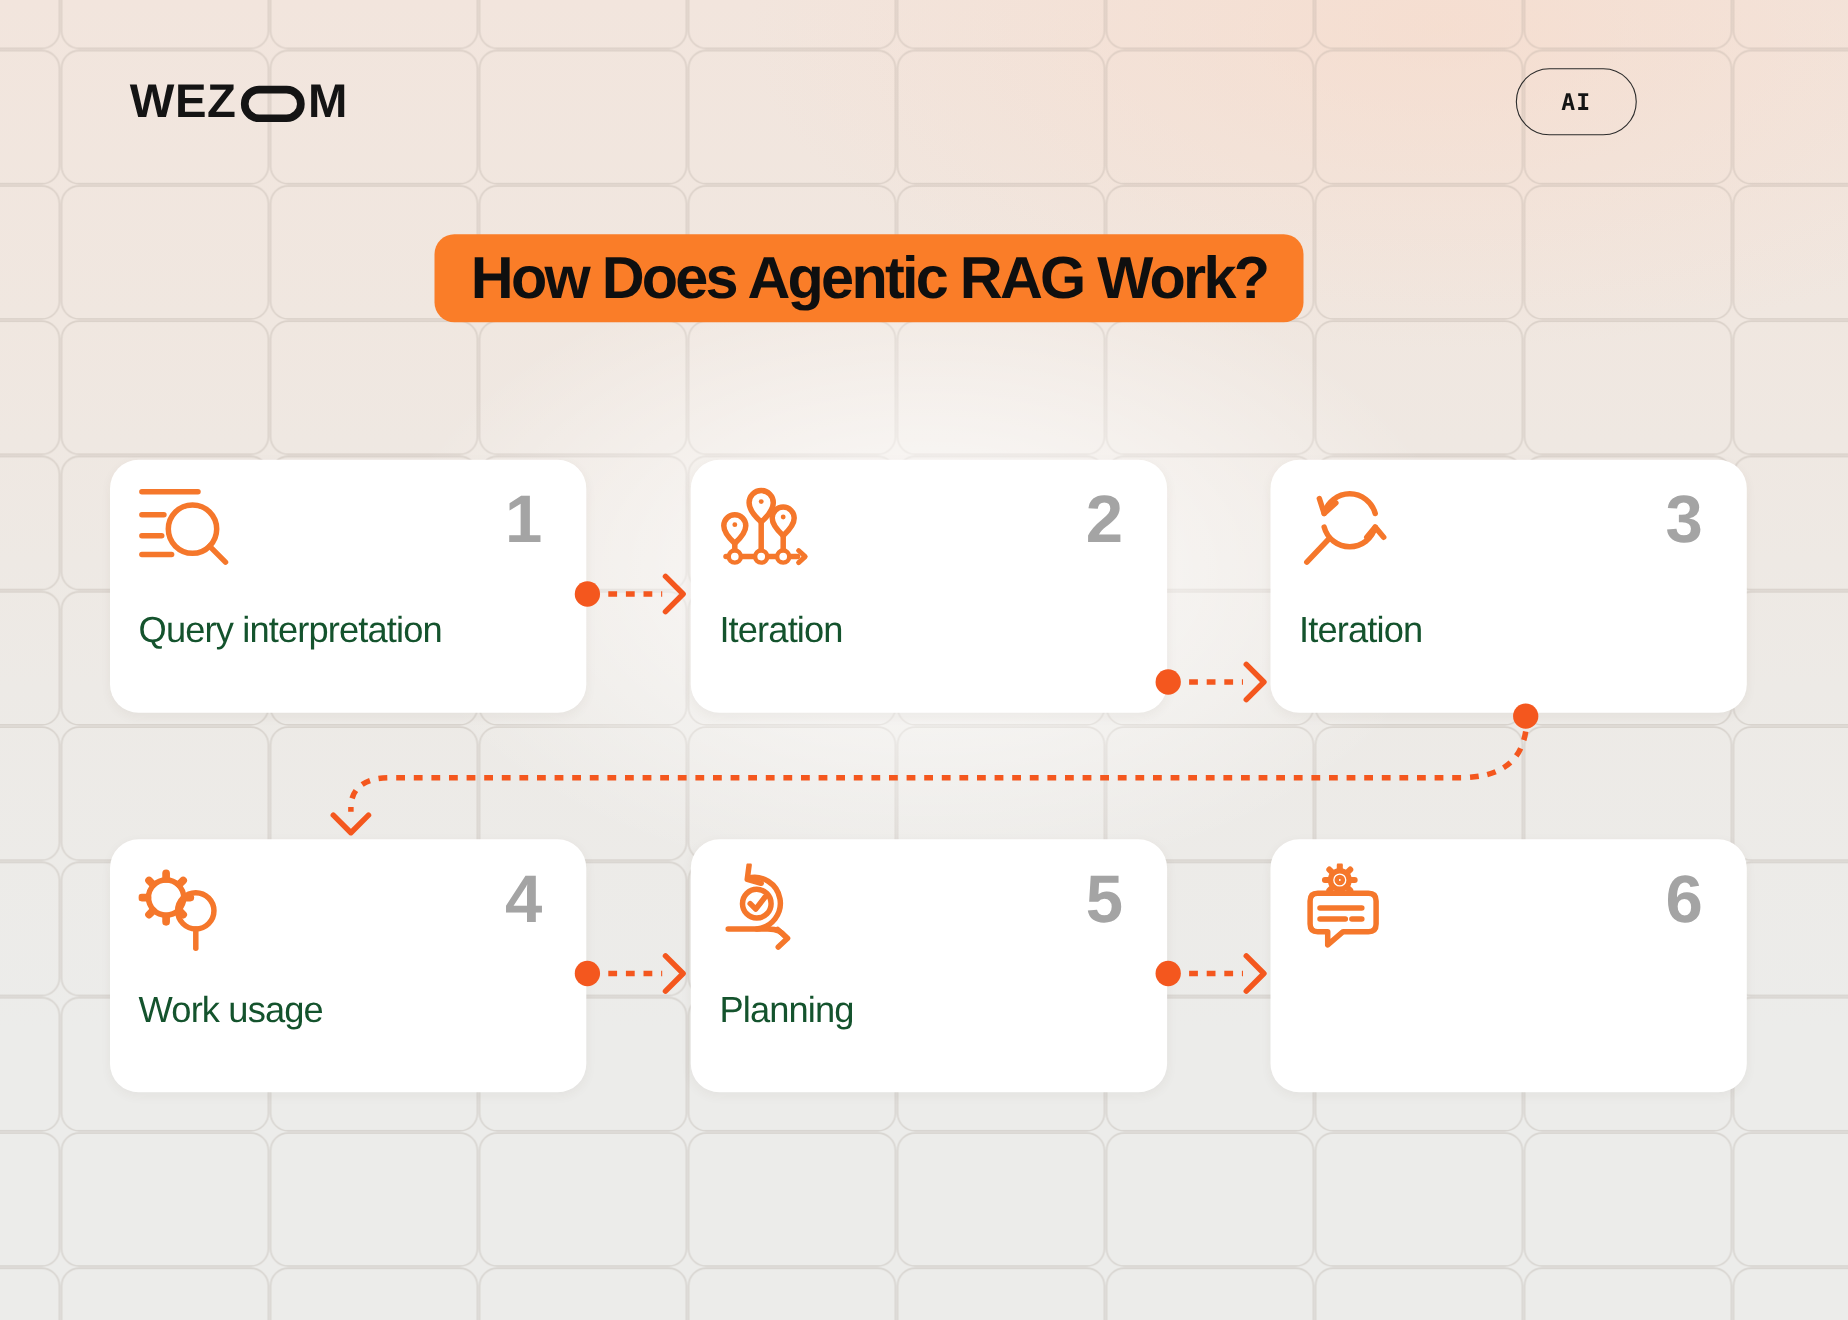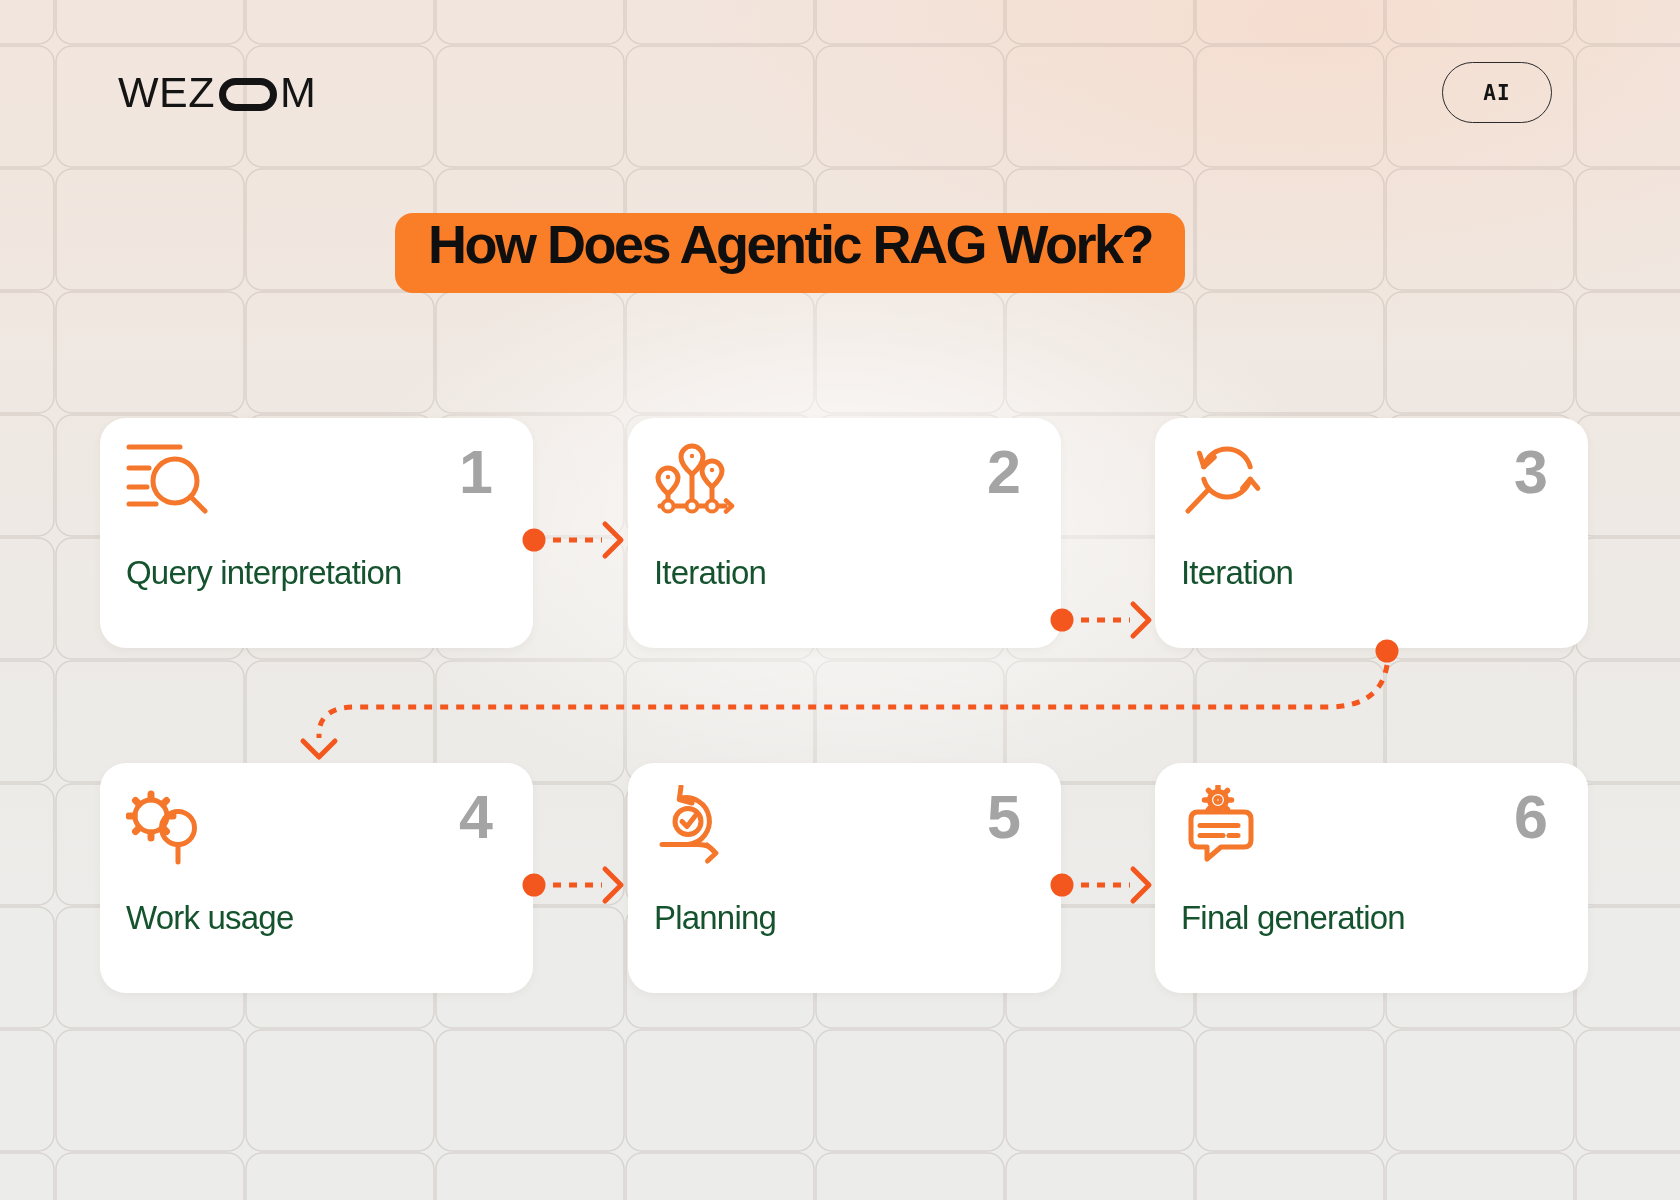--- a/index.html
+++ b/index.html
@@ -11,29 +11,29 @@
       radial-gradient(900px 420px at 78% 2%, rgba(248,216,198,0.55), rgba(248,216,198,0) 70%),
       linear-gradient(180deg, #F2E5DD 0%, #F0E7E0 24%, #EDEAE6 52%, #ECECEA 78%, #ECECEA 100%);
   }
   .grid-layer { position:absolute; left:0; top:0; }
   .glow {
     position:absolute; left:0; top:0; width:1680px; height:1200px;
     background: radial-gradient(680px 400px at 840px 520px, rgba(255,255,255,0.85), rgba(255,255,255,0) 72%);
   }
   
   .logo { position:absolute; left:118px; top:68px; display:flex; align-items:center;
-    font-size:43px; font-weight:normal; letter-spacing:0.5px; color:#141414; }
+    font-size:43px; font-weight:bold; letter-spacing:0.5px; color:#141414; }
   .logo-o { display:inline-block; width:58px; height:33px; border:7px solid #141414;
     border-radius:17px; margin:3px 3px 0 4px; }
-  .ai-badge { position:absolute; left:1442px; top:62px; width:110px; height:61px;
+  .ai-badge { position:absolute; left:1378px; top:62px; width:110px; height:61px;
     border:1.5px solid #2b2b2b; border-radius:31px; display:flex; align-items:center; justify-content:center;
     font-family:"DejaVu Sans Mono", monospace; font-weight:bold; font-size:21px; letter-spacing:1px; color:#141414; }
   
   .title-banner { position:absolute; left:395px; top:213px; width:790px; height:80px;
-    background:#FA7D28; border-radius:18px; display:flex; align-items:flex-start; justify-content:center; }
+    background:#FA7D28; border-radius:18px; display:flex; align-items:center; justify-content:center; }
   .title-banner h1 { font-size:54px; font-weight:bold; letter-spacing:-2.5px; color:#0f0f0f; white-space:nowrap; }
   
   .card { position:absolute; width:433px; height:230px; background:#ffffff; border-radius:26px;
     box-shadow:0 3px 10px rgba(70,55,40,0.05); }
   .c1 { left:100px;  top:418px; }
   .c2 { left:628px;  top:418px; }
   .c3 { left:1155px; top:418px; }
   .c4 { left:100px;  top:763px; }
   .c5 { left:628px;  top:763px; }
   .c6 { left:1155px; top:763px; }
@@ -163,21 +163,20 @@
         <line x1="30.3" y1="8.3" x2="27.5" y2="5.5"></line>
         <line x1="37" y1="5.5" x2="37" y2="1.5"></line>
         <line x1="43.7" y1="8.3" x2="46.5" y2="5.5"></line>
       </g>
       <path d="M 17 27 L 63 27 Q 70 27 70 34 L 70 55 Q 70 62 63 62 L 40 62 L 26 74 L 26 62 L 17 62 Q 10 62 10 55 L 10 34 Q 10 27 17 27 Z" fill="#fff"></path>
       <line x1="19" y1="40.5" x2="57" y2="40.5"></line>
       <line x1="19" y1="50.5" x2="42" y2="50.5"></line>
       <line x1="48" y1="50.5" x2="57" y2="50.5"></line>
     </svg>
     <div class="num">6</div>
-    <div class="label">Final generation</div>
   </div>
 
   <svg class="flow" width="1680" height="1200" viewBox="0 0 1680 1200" fill="none">
     <g stroke="#F4571E" stroke-width="5">
       <g>
         <circle cx="534" cy="540" r="11.5" fill="#F4571E" stroke="none"></circle>
         <line x1="553" y1="540" x2="602" y2="540" stroke-dasharray="8 8"></line>
         <path d="M 605 524 L 621 540 L 605 556" stroke-linecap="round" stroke-linejoin="round"></path>
       </g>
       <g>

